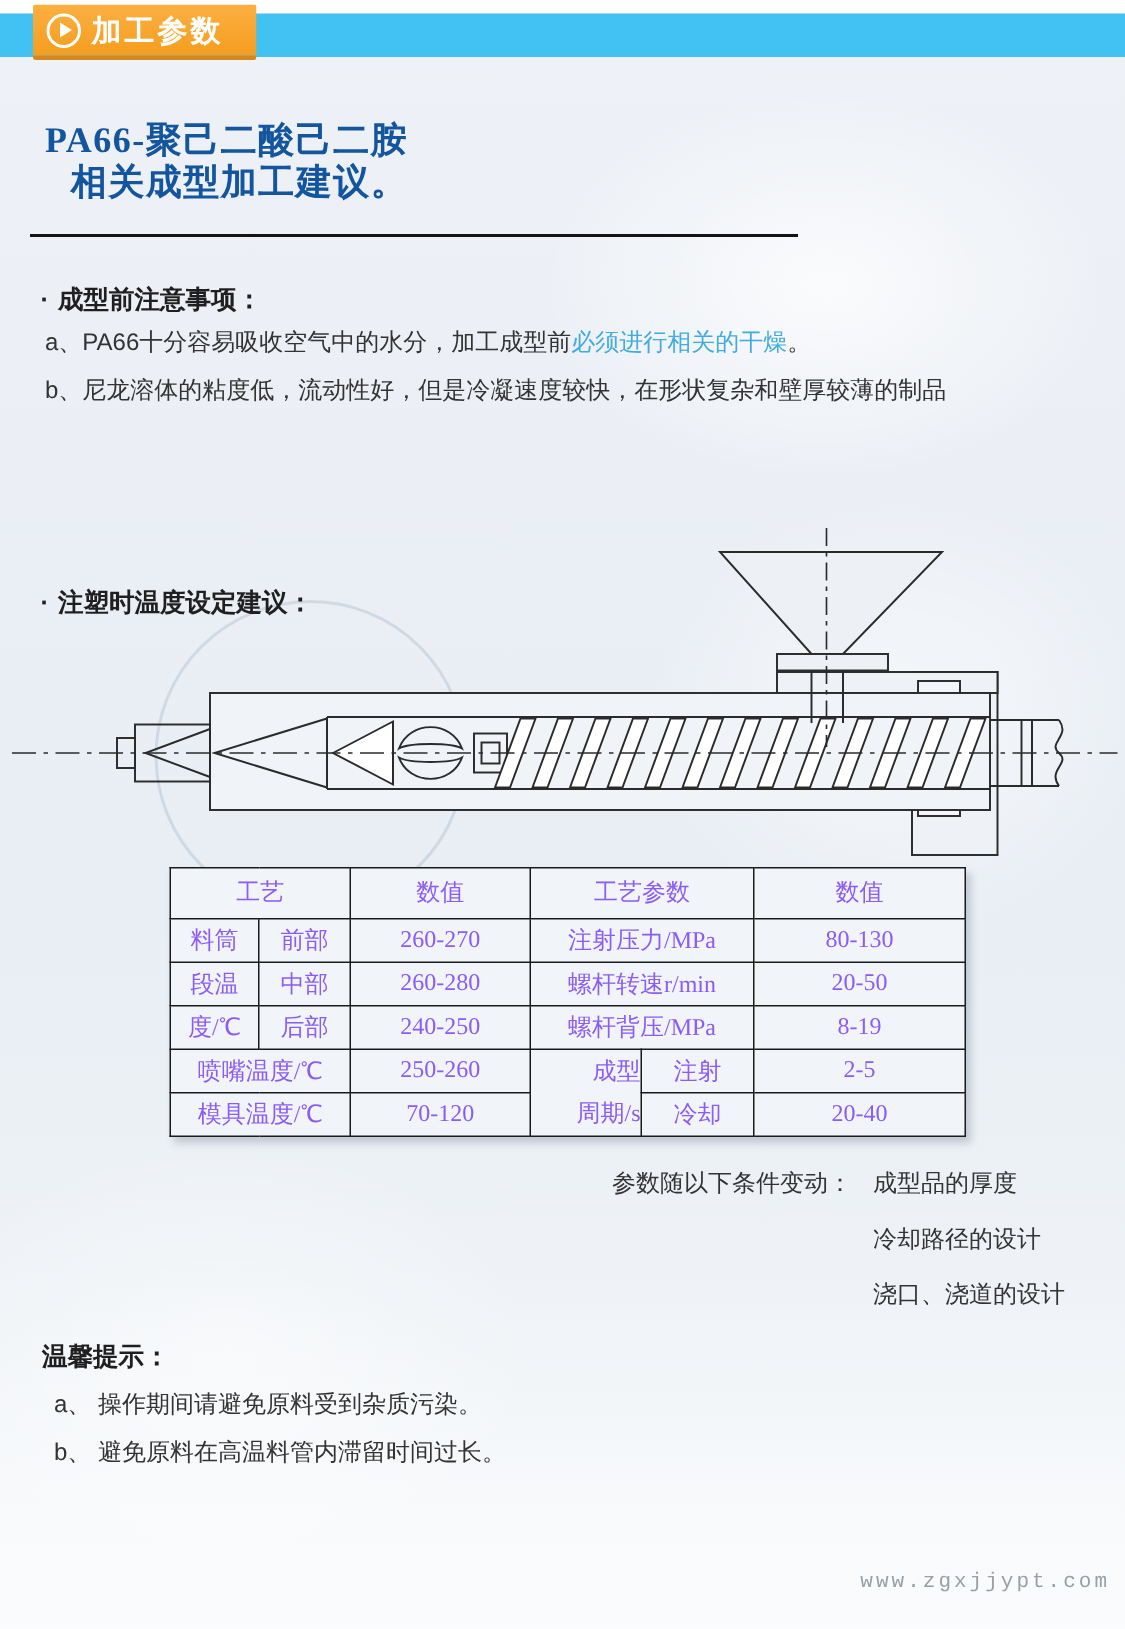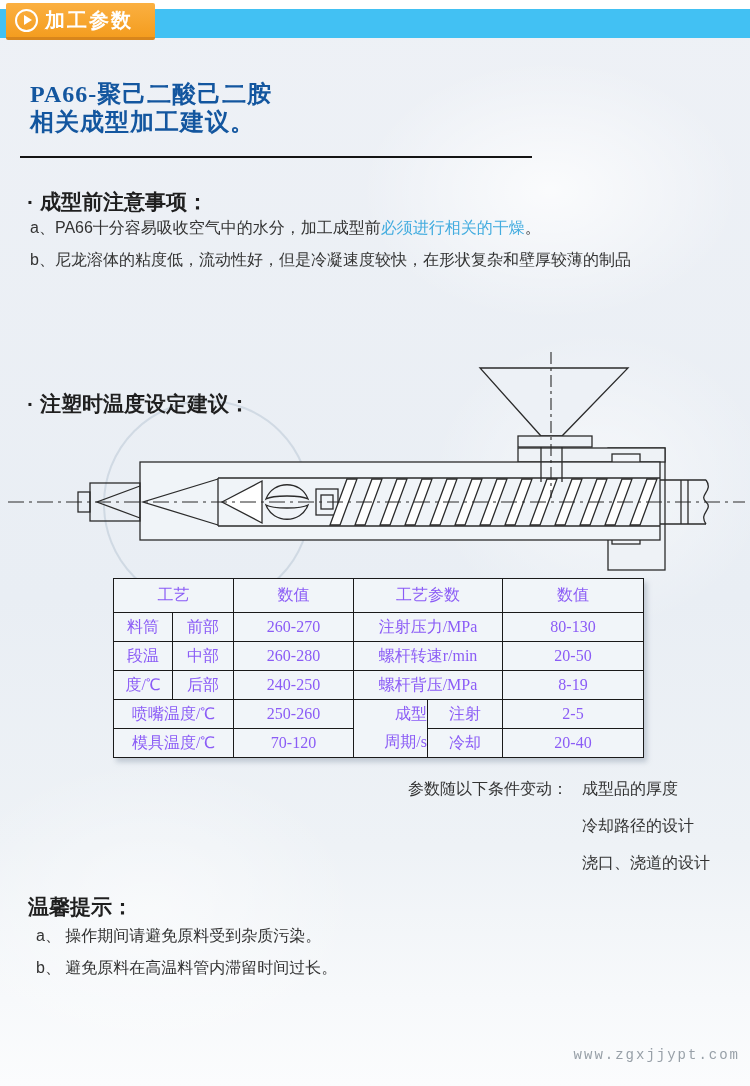--- a/index.html
+++ b/index.html
@@ -9,40 +9,40 @@
     font-family:"Liberation Sans","DejaVu Sans",sans-serif;color:#333;
   }
   .cloud{position:absolute;border-radius:50%;pointer-events:none;}
   .cloud1{left:360px;top:60px;width:380px;height:260px;background:radial-gradient(closest-side,rgba(255,255,255,.75),rgba(255,255,255,0));}
   .cloud2{left:430px;top:330px;width:340px;height:300px;background:radial-gradient(closest-side,rgba(255,255,255,.55),rgba(255,255,255,0));}
   .cloud3{left:-60px;top:760px;width:420px;height:300px;background:radial-gradient(closest-side,rgba(255,255,255,.5),rgba(255,255,255,0));}
 
   .top-strip{position:absolute;left:0;top:0;width:750px;height:9px;background:#ffffff;}
   .banner{position:absolute;left:0;top:9px;width:750px;height:29px;background:#42c1f3;}
   .badge{
-    position:absolute;left:6px;top:3px;width:140px;height:34px;
+    position:absolute;left:22px;top:3px;width:140px;height:34px;
     background:linear-gradient(180deg,#fbb041,#f49d1f);
     border-bottom:3px solid #d8861c;border-radius:2px;
     display:flex;align-items:center;padding-left:9px;box-sizing:content-box;
   }
   .play-circle{
     width:19px;height:19px;border:2px solid #fff;border-radius:50%;
     display:flex;align-items:center;justify-content:center;flex:0 0 auto;
   }
   .play-tri{width:0;height:0;border-left:8px solid #fff;border-top:5px solid transparent;border-bottom:5px solid transparent;margin-left:3px;}
   .badge-label{color:#fff;font-size:20px;font-weight:bold;letter-spacing:2px;margin-left:7px;white-space:nowrap;}
 
   .title{
     position:absolute;left:30px;top:80px;
     font-family:"Liberation Serif","DejaVu Serif",serif;
-    font-size:24px;font-weight:bold;color:#13569f;line-height:28px;letter-spacing:1px;
+    font-size:24px;font-weight:bold;color:#13569f;line-height:28px;letter-spacing:1px;text-align:right;
   }
   .rule{position:absolute;left:20px;top:156px;width:512px;height:2px;background:#141414;}
 
-  .sec-heading{position:absolute;font-size:21px;font-weight:bold;color:#1f1f1f;white-space:nowrap;}
+  .sec-heading{position:absolute;font-size:17px;font-weight:bold;color:#1f1f1f;white-space:nowrap;}
   .sec-heading .bullet{font-weight:bold;margin-right:6px;}
   .body-line{position:absolute;font-size:16px;color:#333;white-space:nowrap;}
   .hl{color:#42acdf;}
 
   .wm-circle{
     position:absolute;left:103px;top:400px;width:204px;height:204px;border-radius:50%;
     border:2px solid rgba(150,168,190,.30);
   }
   .wm-text{
     position:absolute;left:130px;top:608px;font-size:22px;color:rgba(128,150,178,.25);

